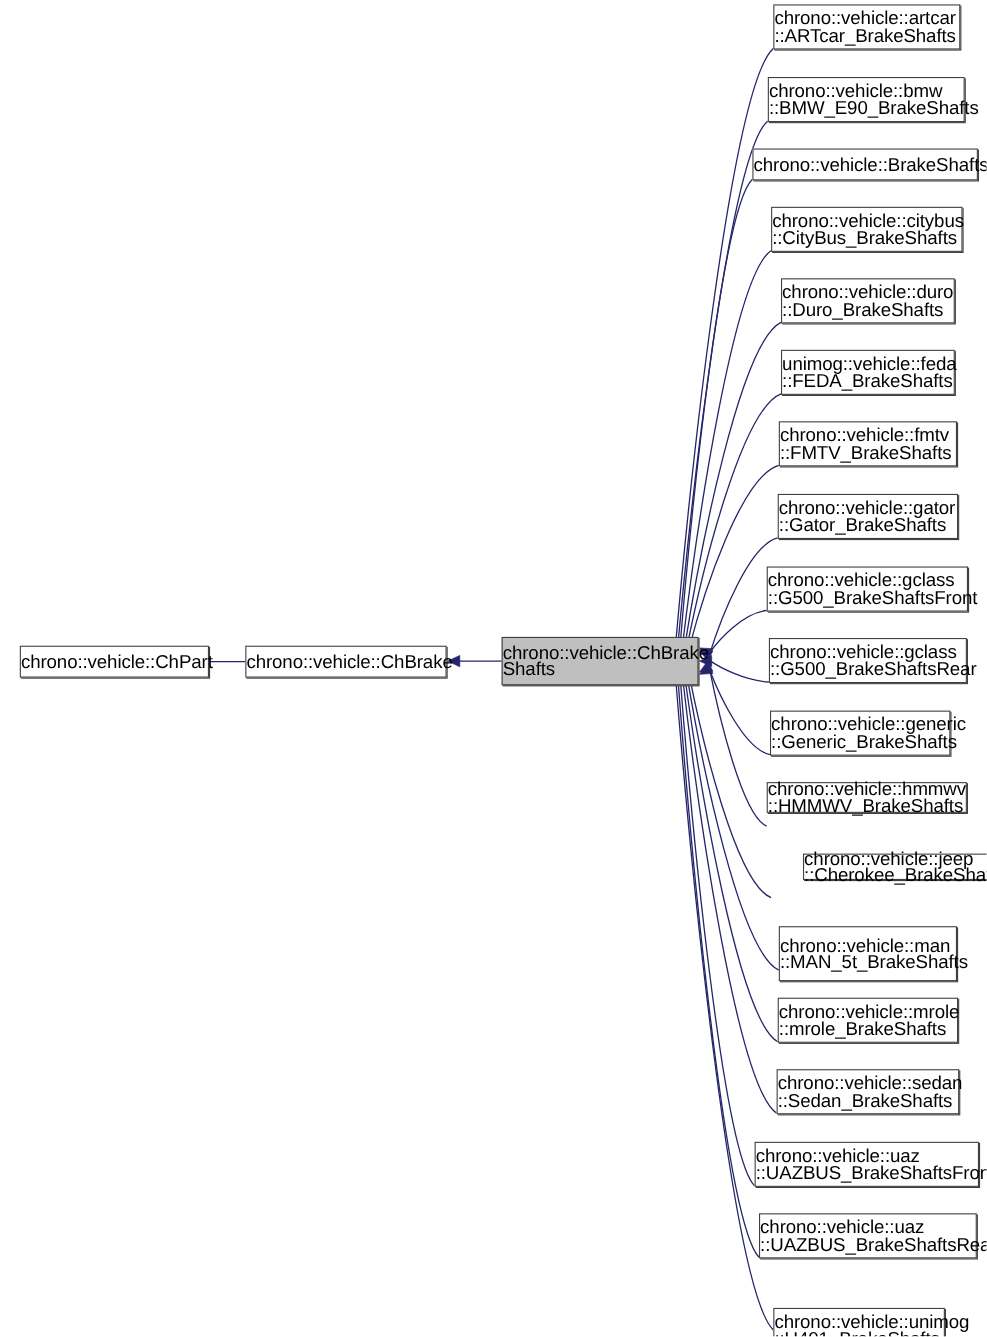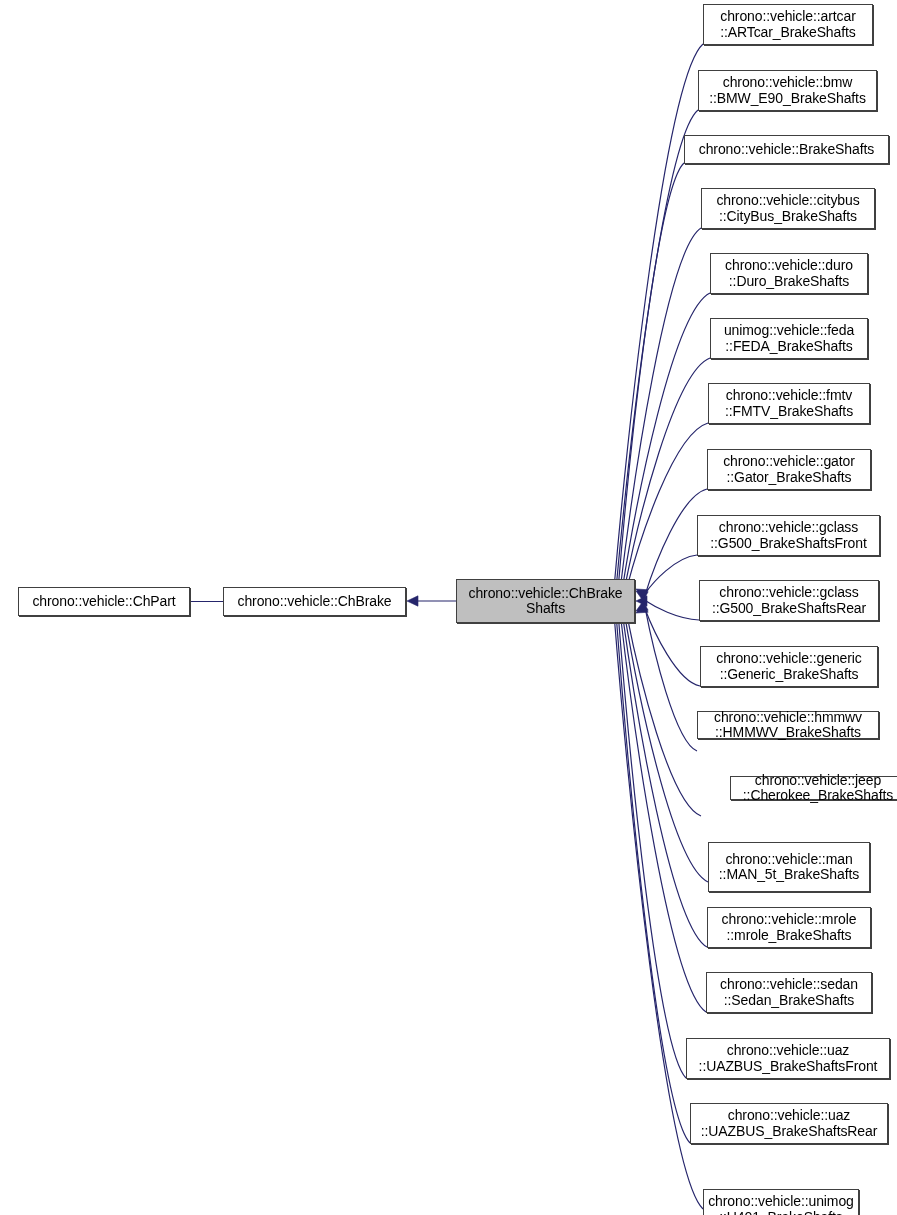--- a/index.html
+++ b/index.html
@@ -22,26 +22,26 @@
     width: 897px;
     height: 1215px;
     pointer-events: none;
   }
   .node {
     position: absolute;
     box-sizing: border-box;
     border: 1px solid #404040;
     background: #ffffff;
     color: #000000;
-    font-size: 14px;
+    font-size: 17px;
     line-height: 15.5px;
     display: flex;
     align-items: center;
     justify-content: center;
-    text-align: center;
+    text-align: left;
     white-space: pre-line;
     letter-spacing: -0.1px;
     z-index: 5;
     box-shadow: 1px 1px 0 0 #404040;
   }
   .node.highlight {
     background: #bfbfbf;
     border: 1px solid #404040;
   }
   .node-label {
@@ -117,21 +117,21 @@
       <div class="node" style="left: 710px; top: 318px; width: 158px; height: 41px;"><span class="node-label">unimog::vehicle::feda
 ::FEDA_BrakeShafts</span></div>
       <div class="node" style="left: 708px; top: 383px; width: 162px; height: 41px;"><span class="node-label">chrono::vehicle::fmtv
 ::FMTV_BrakeShafts</span></div>
       <div class="node" style="left: 707px; top: 449px; width: 164px; height: 41px;"><span class="node-label">chrono::vehicle::gator
 ::Gator_BrakeShafts</span></div>
       <div class="node" style="left: 697px; top: 515px; width: 183px; height: 41px;"><span class="node-label">chrono::vehicle::gclass
 ::G500_BrakeShaftsFront</span></div>
       <div class="node" style="left: 699px; top: 580px; width: 180px; height: 41px;"><span class="node-label">chrono::vehicle::gclass
 ::G500_BrakeShaftsRear</span></div>
-      <div class="node" style="left: 700px; top: 646px; width: 178px; height: 41px;"><span class="node-label">chrono::vehicle::generic
+      <div class="node" style="left: 700px; top: 646px; width: 164px; height: 41px;"><span class="node-label">chrono::vehicle::generic
 ::Generic_BrakeShafts</span></div>
       <div class="node" style="left: 697px; top: 711px; width: 182px; height: 28px;"><span class="node-label">chrono::vehicle::hmmwv
 ::HMMWV_BrakeShafts</span></div>
       <div class="node" style="left: 730px; top: 776px; width: 176px; height: 24px;"><span class="node-label">chrono::vehicle::jeep
 ::Cherokee_BrakeShafts</span></div>
       <div class="node" style="left: 708px; top: 842px; width: 162px; height: 50px;"><span class="node-label">chrono::vehicle::man
 ::MAN_5t_BrakeShafts</span></div>
       <div class="node" style="left: 707px; top: 907px; width: 164px; height: 41px;"><span class="node-label">chrono::vehicle::mrole
 ::mrole_BrakeShafts</span></div>
       <div class="node" style="left: 706px; top: 972px; width: 166px; height: 41px;"><span class="node-label">chrono::vehicle::sedan

